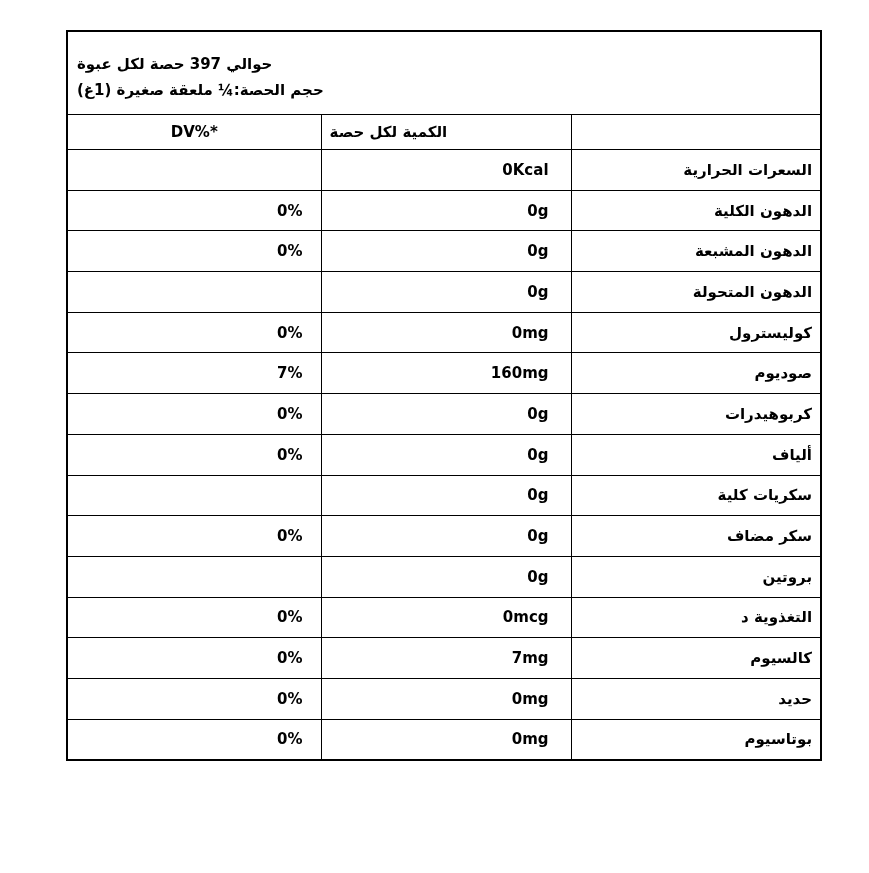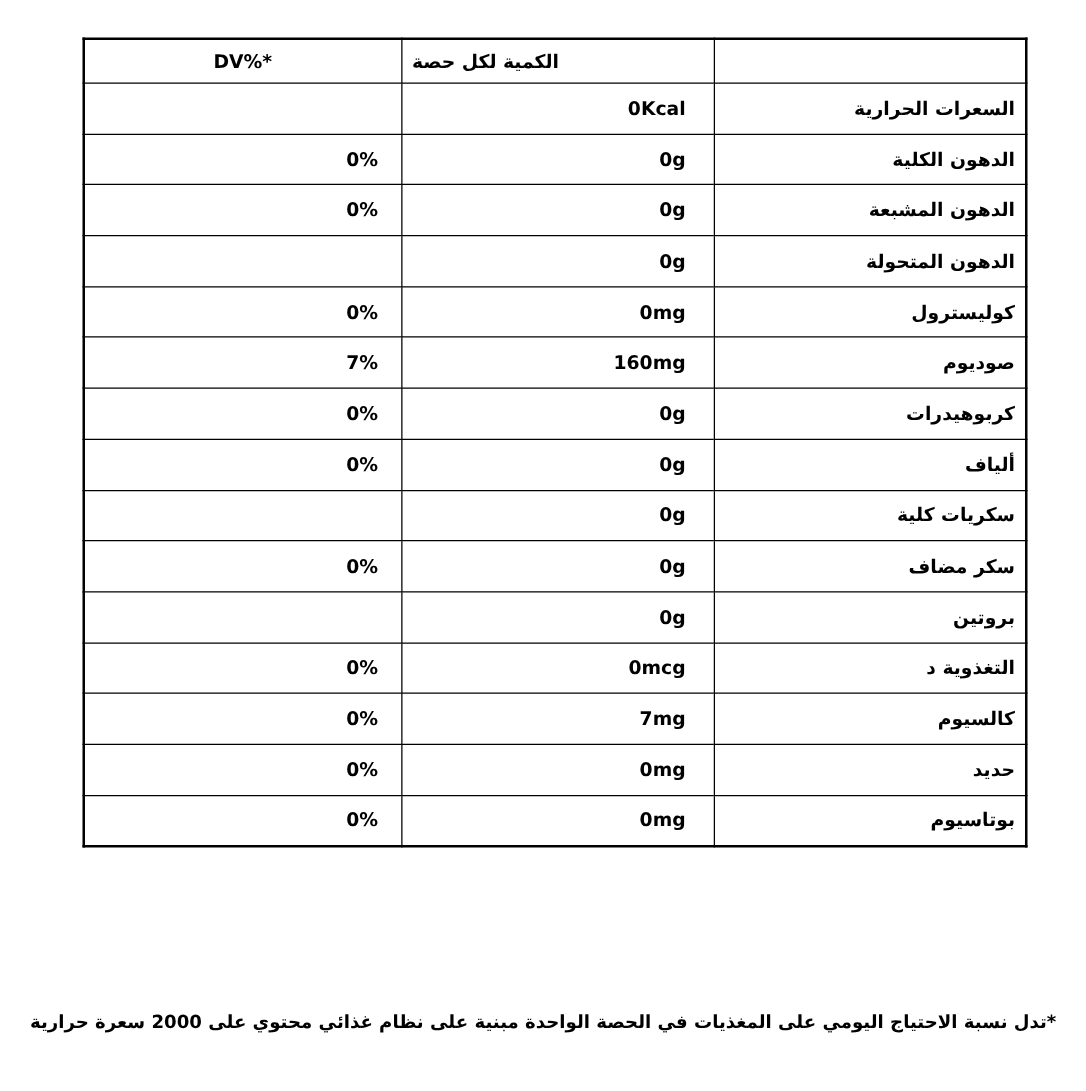--- a/index.html
+++ b/index.html
@@ -94,20 +94,26 @@
 <div class="sheet">
 
   <table class="nf">
     <colgroup>
       <col style="width:250px">
       <col style="width:250px">
       <col style="width:254px">
     </colgroup>
     <tbody>
 
+      <tr>
+        <td colspan="3" class="serving-cell">
+          <div>حوالي 397 حصة لكل عبوة</div>
+          <div>حجم الحصة:¼ ملعقة صغيرة (1غ)</div>
+        </td>
+      </tr>
 
       <tr class="head-row">
         <td class="h-name"></td>
         <td class="h-amt">الكمية لكل حصة</td>
         <td class="h-dv">DV%*</td>
       </tr>
 
       <tr>
         <td class="cell-name">السعرات الحرارية</td>
         <td class="cell-amt">0Kcal</td>
@@ -179,15 +185,14 @@
         <td class="cell-dv">0%</td>
       </tr>
       <tr>
         <td class="cell-name">بوتاسيوم</td>
         <td class="cell-amt">0mg</td>
         <td class="cell-dv">0%</td>
       </tr>
     </tbody>
   </table>
 
-  <div class="footnote">*تدل نسبة الاحتياج اليومي على المغذيات في الحصة الواحدة مبنية على نظام غذائي محتوي على 2000 سعرة حرارية</div>
 
 </div>
 
 </body></html>

